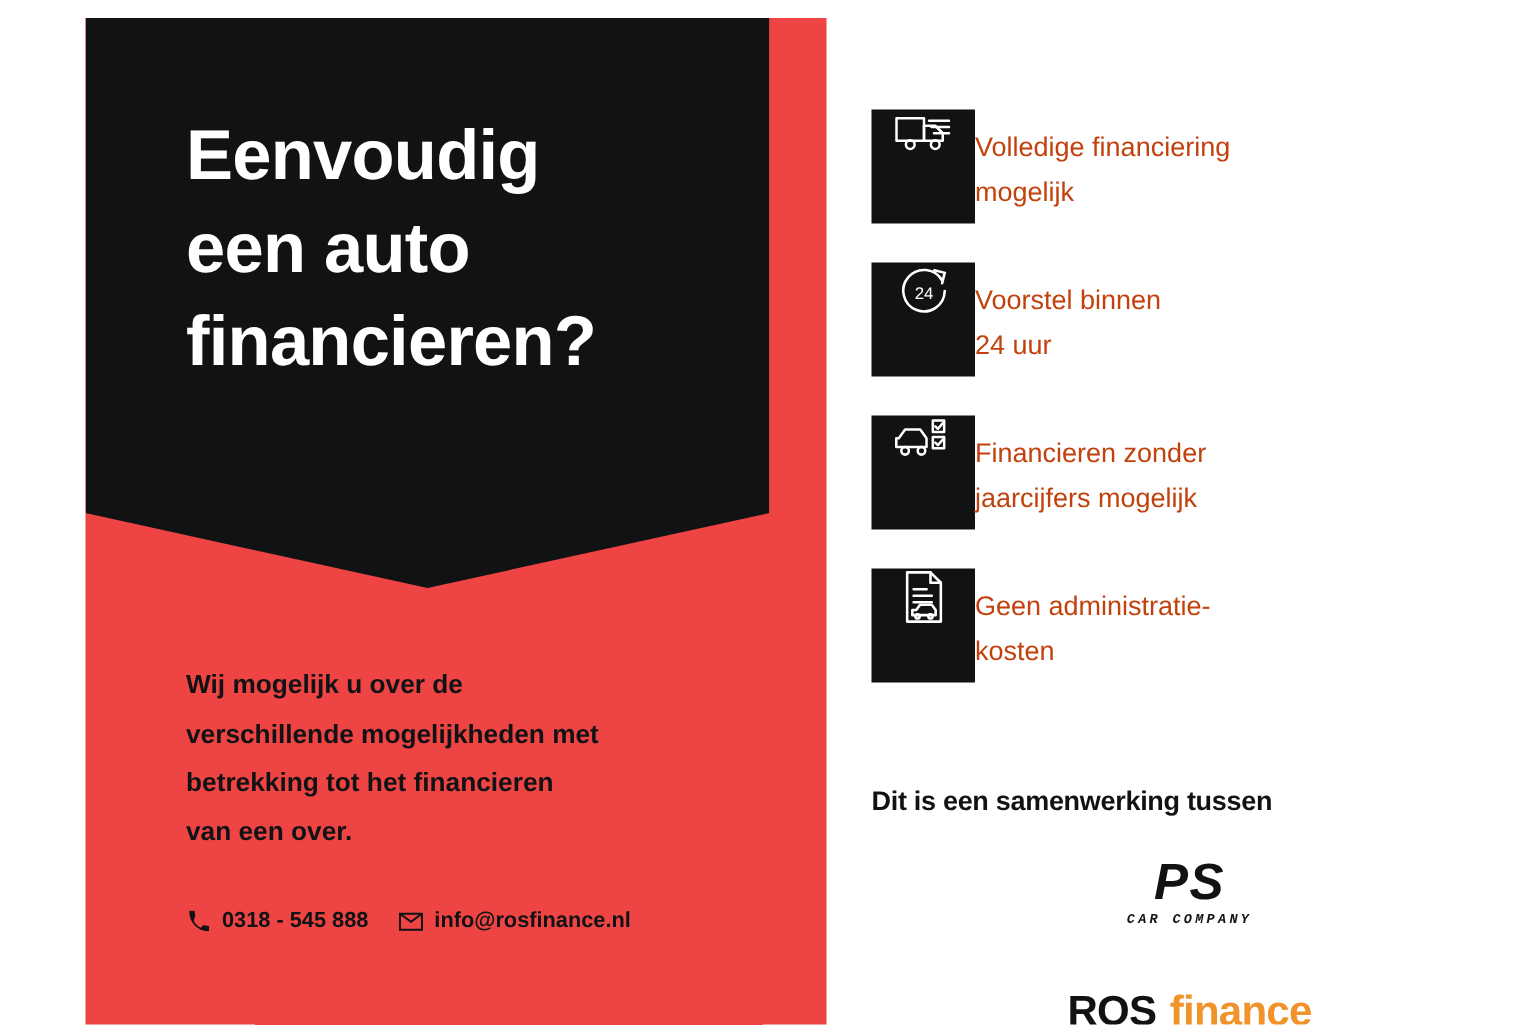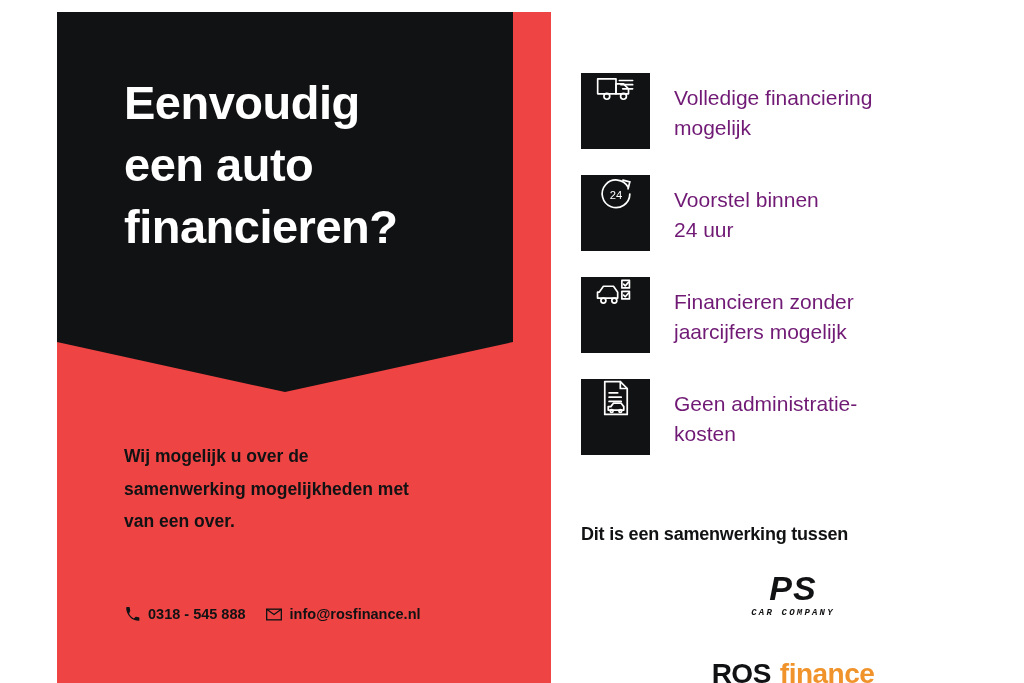--- a/index.html
+++ b/index.html
@@ -107,23 +107,22 @@
   .feature-icon {
     width: 69px;
     height: 76px;
     background: #111213;
     flex: 0 0 auto;
     display: flex;
     align-items: flex-start;
     justify-content: center;
   }
   .feature-text {
-    margin-left: 24px;
-    color: #701a75;
-    font-size: 21px;
+    color: #c2410c;
+    font-size: 18px;
     line-height: 30px;
     padding-top: 10px;
   }
   .feature-text div { white-space: nowrap; }
 
   .partners {
     position: absolute;
     left: 581px;
     top: 524px;
     width: 420px;
@@ -184,21 +183,22 @@
     <div class="black-banner"></div>
 
     <div class="headline">
       <div>Eenvoudig</div>
       <div>een auto</div>
       <div>financieren?</div>
     </div>
 
     <div class="advice-text">
       <div>Wij mogelijk u over de</div>
-      <div>samenwerking mogelijkheden met</div>
+      <div>verschillende mogelijkheden met</div>
+      <div>betrekking tot het financieren</div>
       <div>van een over.</div>
     </div>
 
     <div class="contact-row">
       <div class="contact-item">
         <span class="icon-inline">
           <svg width="15" height="15" viewBox="0 0 24 24" fill="#111213">
             <path d="M6.6 10.8c1.7 3.4 4.2 5.9 7.6 7.6l2.5-2.5c.3-.3.8-.4 1.2-.3 1.3.4 2.6.7 4 .7.6 0 1.1.5 1.1 1.1V21c0 .6-.5 1.1-1.1 1.1C11.3 22.1 1.9 12.7 1.9 1.1 1.9.5 2.4 0 3 0h3.6c.6 0 1.1.5 1.1 1.1 0 1.4.2 2.7.7 4 .1.4 0 .9-.3 1.2L6.6 10.8z"></path>
           </svg>
         </span>

